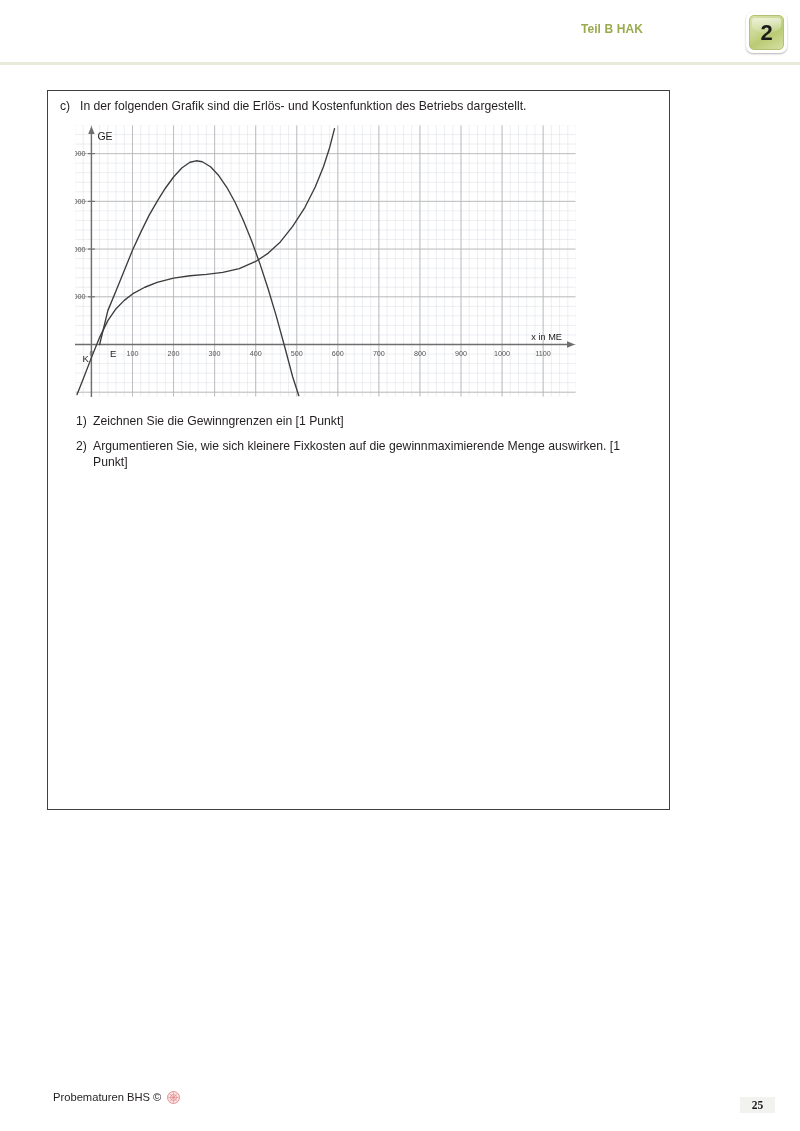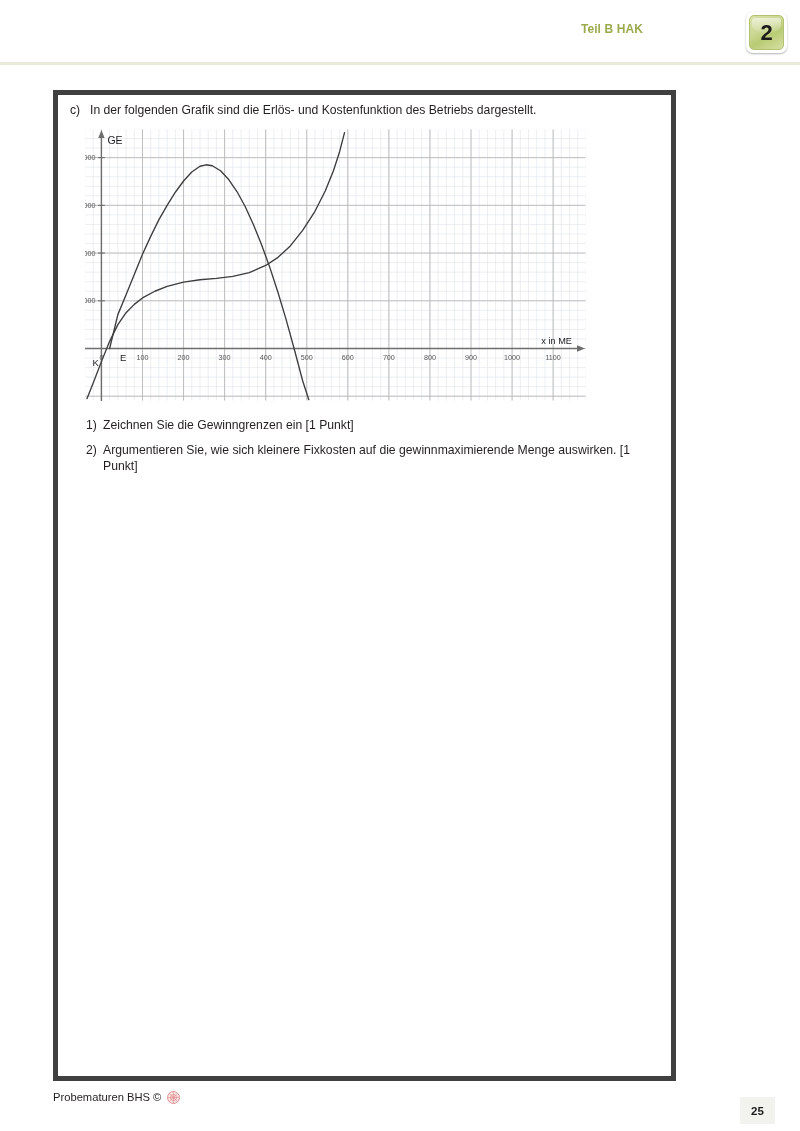--- a/index.html
+++ b/index.html
@@ -79,25 +79,25 @@
     justify-content: center;
     font-size: 22px;
     font-weight: bold;
     color: #1b1b1b;
     z-index: 2;
   }
 
   
   #content-box {
     position: absolute;
-    left: 53px;
+    left: 47px;
     top: 90px;
     width: 623px;
-    height: 991px;
-    border: 5px solid #404040;
+    height: 720px;
+    border: 1px solid #404040;
     box-sizing: border-box;
     background: #fff;
   }
 
   #question-line {
     position: absolute;
     left: 12px;
     top: 8px;
     width: 600px;
     font-size: 12.2px;
@@ -159,28 +159,29 @@
   #footer-logo-icon {
     display: inline-block;
     vertical-align: -3px;
     margin-left: 3px;
   }
   #page-number-badge {
     position: absolute;
     left: 740px;
     top: 1097px;
     width: 35px;
-    height: 27px;
+    height: 16px;
     background: #f2f2ee;
     display: flex;
     align-items: center;
     justify-content: center;
     font-size: 11.5px;
     font-weight: bold;
     color: #1b1b1b;
+    font-family: Liberation Serif, serif;
   }
 </style>
 </head>
 <body>
 
 <div id="page-header">
   <div id="header-title">Teil B HAK</div>
   <div id="header-rule"></div>
   <div id="task-badge">
     <div class="inner">

